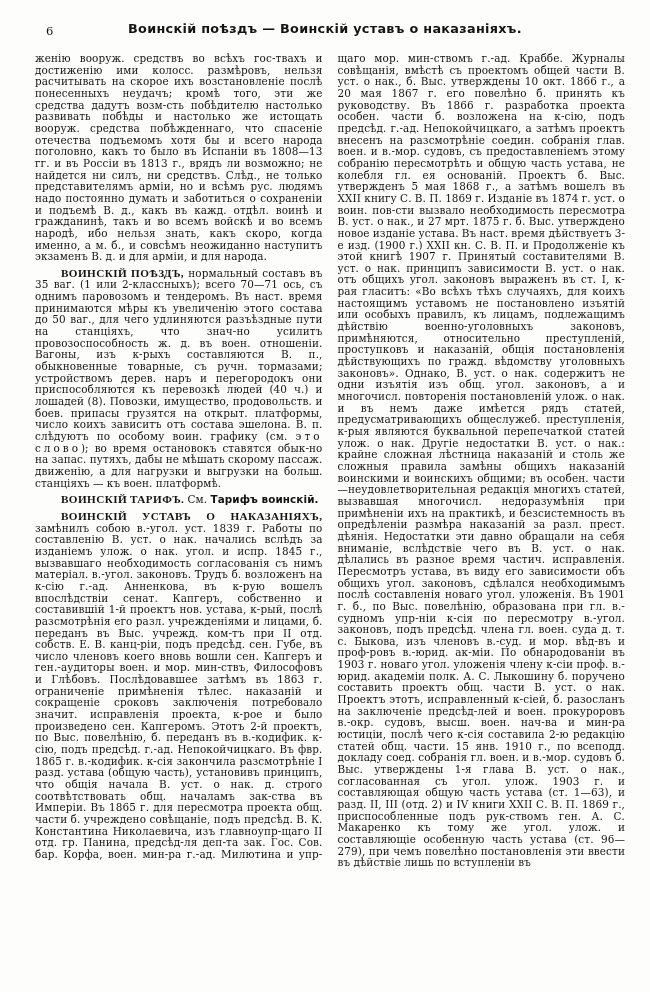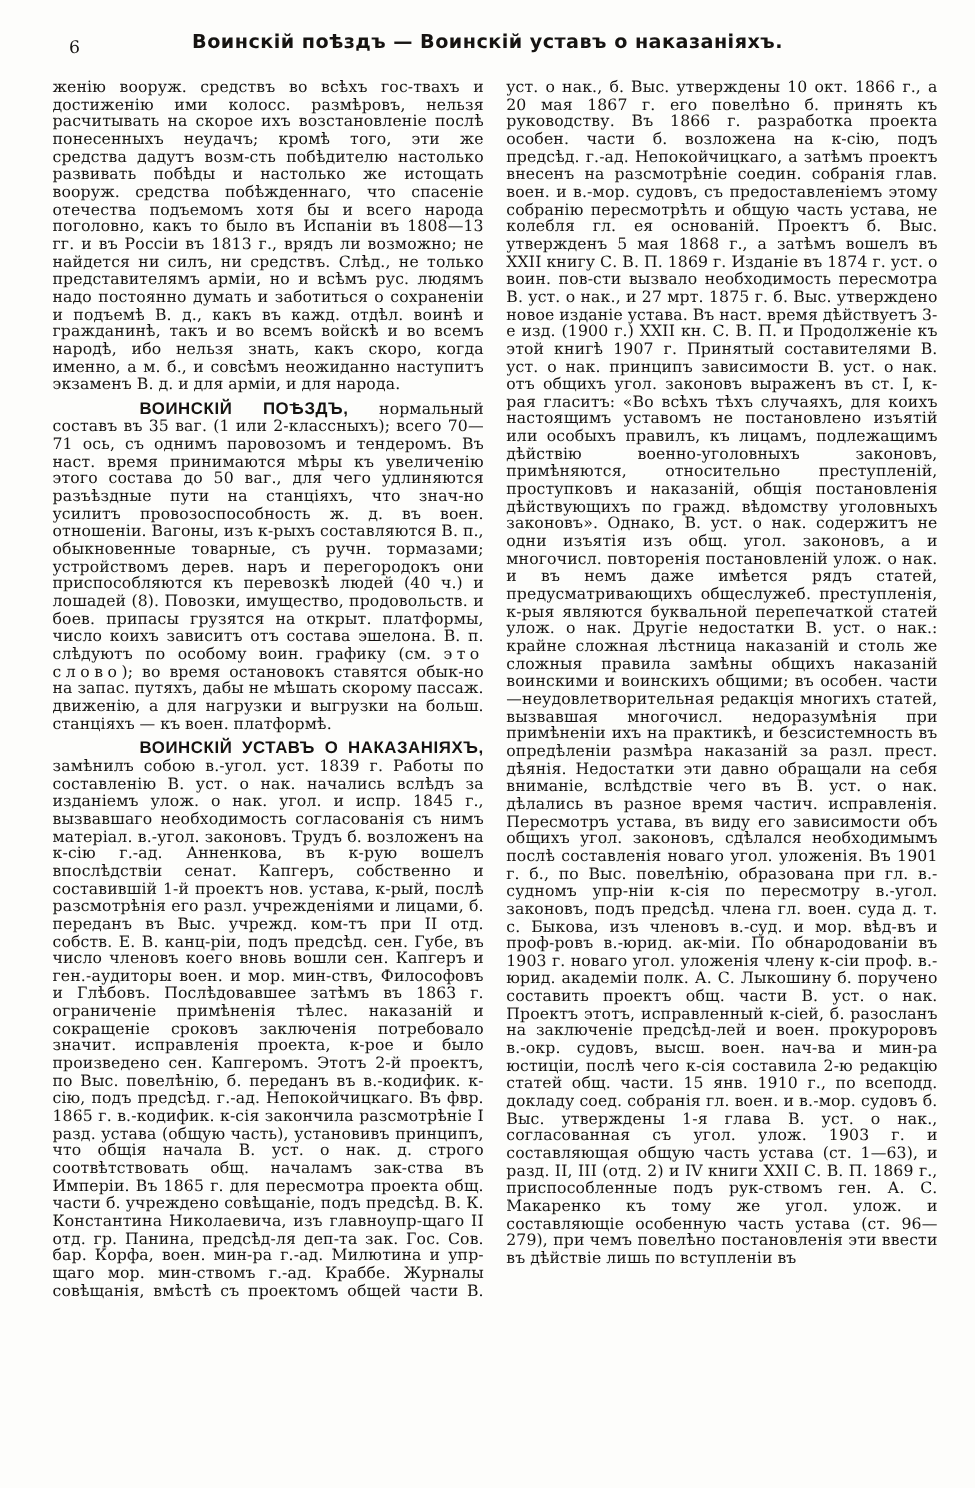--- a/index.html
+++ b/index.html
@@ -58,25 +58,24 @@
   }
   p.para {
     margin: 0;
     padding: 0;
   }
   p.entry {
     text-indent: 26px;
     margin-top: 5px;
   }
   .headword {
-    font-family: Liberation Sans, sans-serif;
+    font-family: Liberation Serif, serif;
     font-weight: 700;
     font-size: 11.2px;
     letter-spacing: 0.4px;
-    margin-left: 32px;
   }
   .bold-ref {
     font-family: "DejaVu Sans", sans-serif;
     font-weight: 700;
     font-size: 10.4px;
   }
   .spaced {
     letter-spacing: 3px;
   }
 </style>
@@ -89,18 +88,19 @@
     <span class="page-num">6</span>
     <span class="header-title">Воинскій поѣздъ — Воинскій уставъ о наказаніяхъ.</span>
   </div>
 
   <div class="text-columns">
 
     <p class="para"><span>женію вооруж. средствъ во всѣхъ гос-твахъ и достиженію ими колосс. размѣровъ, нельзя расчитывать на скорое ихъ возстановленіе послѣ понесенныхъ неудачъ; кромѣ того, эти же средства дадутъ возм-сть побѣдителю настолько развивать побѣды и настолько же истощать вооруж. средства побѣжденнаго, что спасеніе отечества подъемомъ хотя бы и всего народа поголовно, какъ то было въ Испаніи въ 1808—13 гг. и въ Россіи въ 1813 г., врядъ ли возможно; не найдется ни силъ, ни средствъ. Слѣд., не только представителямъ арміи, но и всѣмъ рус. людямъ надо постоянно думать и заботиться о сохраненіи и подъемѣ В. д., какъ въ кажд. отдѣл. воинѣ и гражданинѣ, такъ и во всемъ войскѣ и во всемъ народѣ, ибо нельзя знать, какъ скоро, когда именно, а м. б., и совсѣмъ неожиданно наступитъ экзаменъ В. д. и для арміи, и для народа.</span></p>
 
     <p class="para entry"><b class="headword">ВОИНСКІЙ ПОѢЗДЪ,</b><span> нормальный составъ въ 35 ваг. (1 или 2-классныхъ); всего 70—71 ось, съ однимъ паровозомъ и тендеромъ. Въ наст. время принимаются мѣры къ увеличенію этого состава до 50 ваг., для чего удлиняются разъѣздные пути на станціяхъ, что знач-но усилитъ провозоспособность ж. д. въ воен. отношеніи. Вагоны, изъ к-рыхъ составляются В. п., обыкновенные товарные, съ ручн. тормазами; устройствомъ дерев. наръ и перегородокъ они приспособляются къ перевозкѣ людей (40 ч.) и лошадей (8). Повозки, имущество, продовольств. и боев. припасы грузятся на открыт. платформы, число коихъ зависитъ отъ состава эшелона. В. п. слѣдуютъ по особому воин. графику (см. </span><span class="spaced">это слово</span><span>); во время остановокъ ставятся обык-но на запас. путяхъ, дабы не мѣшать скорому пассаж. движенію, а для нагрузки и выгрузки на больш. станціяхъ — къ воен. платформѣ.</span></p>
 
+    <p class="para entry"><b class="headword">ВОИНСКІЙ ТАРИФЪ.</b><span> См. </span><b class="bold-ref">Тарифъ воинскій.</b></p>
 
     <p class="para entry"><b class="headword">ВОИНСКІЙ УСТАВЪ О НАКАЗАНІЯХЪ,</b><span> замѣнилъ собою в.-угол. уст. 1839 г. Работы по составленію В. уст. о нак. начались вслѣдъ за изданіемъ улож. о нак. угол. и испр. 1845 г., вызвавшаго необходимость согласованія съ нимъ матеріал. в.-угол. законовъ. Трудъ б. возложенъ на к-сію г.-ад. Анненкова, въ к-рую вошелъ впослѣдствіи сенат. Капгеръ, собственно и составившій 1-й проектъ нов. устава, к-рый, послѣ разсмотрѣнія его разл. учрежденіями и лицами, б. переданъ въ Выс. учрежд. ком-тъ при II отд. собств. Е. В. канц-ріи, подъ предсѣд. сен. Губе, въ число членовъ коего вновь вошли сен. Капгеръ и ген.-аудиторы воен. и мор. мин-ствъ, Философовъ и Глѣбовъ. Послѣдовавшее затѣмъ въ 1863 г. ограниченіе примѣненія тѣлес. наказаній и сокращеніе сроковъ заключенія потребовало значит. исправленія проекта, к-рое и было произведено сен. Капгеромъ. Этотъ 2-й проектъ, по Выс. повелѣнію, б. переданъ въ в.-кодифик. к-сію, подъ предсѣд. г.-ад. Непокойчицкаго. Въ фвр. 1865 г. в.-кодифик. к-сія закончила разсмотрѣніе I разд. устава (общую часть), установивъ принципъ, что общія начала В. уст. о нак. д. строго соотвѣтствовать общ. началамъ зак-ства въ Имперіи. Въ 1865 г. для пересмотра проекта общ. части б. учреждено совѣщаніе, подъ предсѣд. В. К. Константина Николаевича, изъ главноупр-щаго II отд. гр. Панина, предсѣд-ля деп-та зак. Гос. Сов. бар. Корфа, воен. мин-ра г.-ад. Милютина и упр-щаго мор. мин-ствомъ г.-ад. Краббе. Журналы совѣщанія, вмѣстѣ съ проектомъ общей части В. уст. о нак., б. Выс. утверждены 10 окт. 1866 г., а 20 мая 1867 г. его повелѣно б. принять къ руководству. Въ 1866 г. разработка проекта особен. части б. возложена на к-сію, подъ предсѣд. г.-ад. Непокойчицкаго, а затѣмъ проектъ внесенъ на разсмотрѣніе соедин. собранія глав. воен. и в.-мор. судовъ, съ предоставленіемъ этому собранію пересмотрѣть и общую часть устава, не колебля гл. ея основаній. Проектъ б. Выс. утвержденъ 5 мая 1868 г., а затѣмъ вошелъ въ XXII книгу С. В. П. 1869 г. Изданіе въ 1874 г. уст. о воин. пов-сти вызвало необходимость пересмотра В. уст. о нак., и 27 мрт. 1875 г. б. Выс. утверждено новое изданіе устава. Въ наст. время дѣйствуетъ 3-е изд. (1900 г.) XXII кн. С. В. П. и Продолженіе къ этой книгѣ 1907 г. Принятый составителями В. уст. о нак. принципъ зависимости В. уст. о нак. отъ общихъ угол. законовъ выраженъ въ ст. I, к-рая гласитъ: «Во всѣхъ тѣхъ случаяхъ, для коихъ настоящимъ уставомъ не постановлено изъятій или особыхъ правилъ, къ лицамъ, подлежащимъ дѣйствію военно-уголовныхъ законовъ, примѣняются, относительно преступленій, проступковъ и наказаній, общія постановленія дѣйствующихъ по гражд. вѣдомству уголовныхъ законовъ». Однако, В. уст. о нак. содержитъ не одни изъятія изъ общ. угол. законовъ, а и многочисл. повторенія постановленій улож. о нак. и въ немъ даже имѣется рядъ статей, предусматривающихъ общеслужеб. преступленія, к-рыя являются буквальной перепечаткой статей улож. о нак. Другіе недостатки В. уст. о нак.: крайне сложная лѣстница наказаній и столь же сложныя правила замѣны общихъ наказаній воинскими и воинскихъ общими; въ особен. части—неудовлетворительная редакція многихъ статей, вызвавшая многочисл. недоразумѣнія при примѣненіи ихъ на практикѣ, и безсистемность въ опредѣленіи размѣра наказаній за разл. прест. дѣянія. Недостатки эти давно обращали на себя вниманіе, вслѣдствіе чего въ В. уст. о нак. дѣлались въ разное время частич. исправленія. Пересмотръ устава, въ виду его зависимости объ общихъ угол. законовъ, сдѣлался необходимымъ послѣ составленія новаго угол. уложенія. Въ 1901 г. б., по Выс. повелѣнію, образована при гл. в.-судномъ упр-ніи к-сія по пересмотру в.-угол. законовъ, подъ предсѣд. члена гл. воен. суда д. т. с. Быкова, изъ членовъ в.-суд. и мор. вѣд-въ и проф-ровъ в.-юрид. ак-міи. По обнародованіи въ 1903 г. новаго угол. уложенія члену к-сіи проф. в.-юрид. академіи полк. А. С. Лыкошину б. поручено составить проектъ общ. части В. уст. о нак. Проектъ этотъ, исправленный к-сіей, б. разосланъ на заключеніе предсѣд-лей и воен. прокуроровъ в.-окр. судовъ, высш. воен. нач-ва и мин-ра юстиціи, послѣ чего к-сія составила 2-ю редакцію статей общ. части. 15 янв. 1910 г., по всеподд. докладу соед. собранія гл. воен. и в.-мор. судовъ б. Выс. утверждены 1-я глава В. уст. о нак., согласованная съ угол. улож. 1903 г. и составляющая общую часть устава (ст. 1—63), и разд. II, III (отд. 2) и IV книги XXII С. В. П. 1869 г., приспособленные подъ рук-ствомъ ген. А. С. Макаренко къ тому же угол. улож. и составляющіе особенную часть устава (ст. 96—279), при чемъ повелѣно постановленія эти ввести въ дѣйствіе лишь по вступленіи въ</span></p>
 
   </div>
 
 </div>
 
 </body></html>

